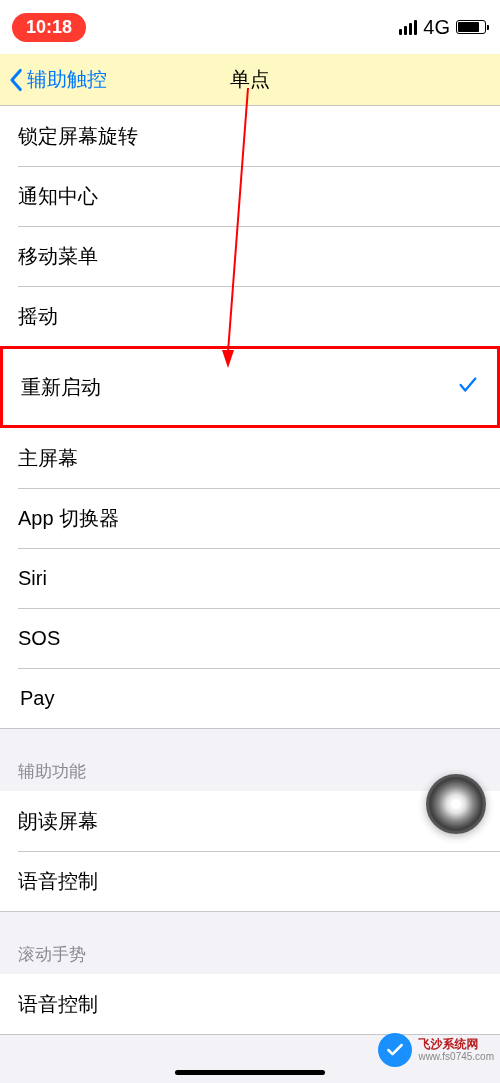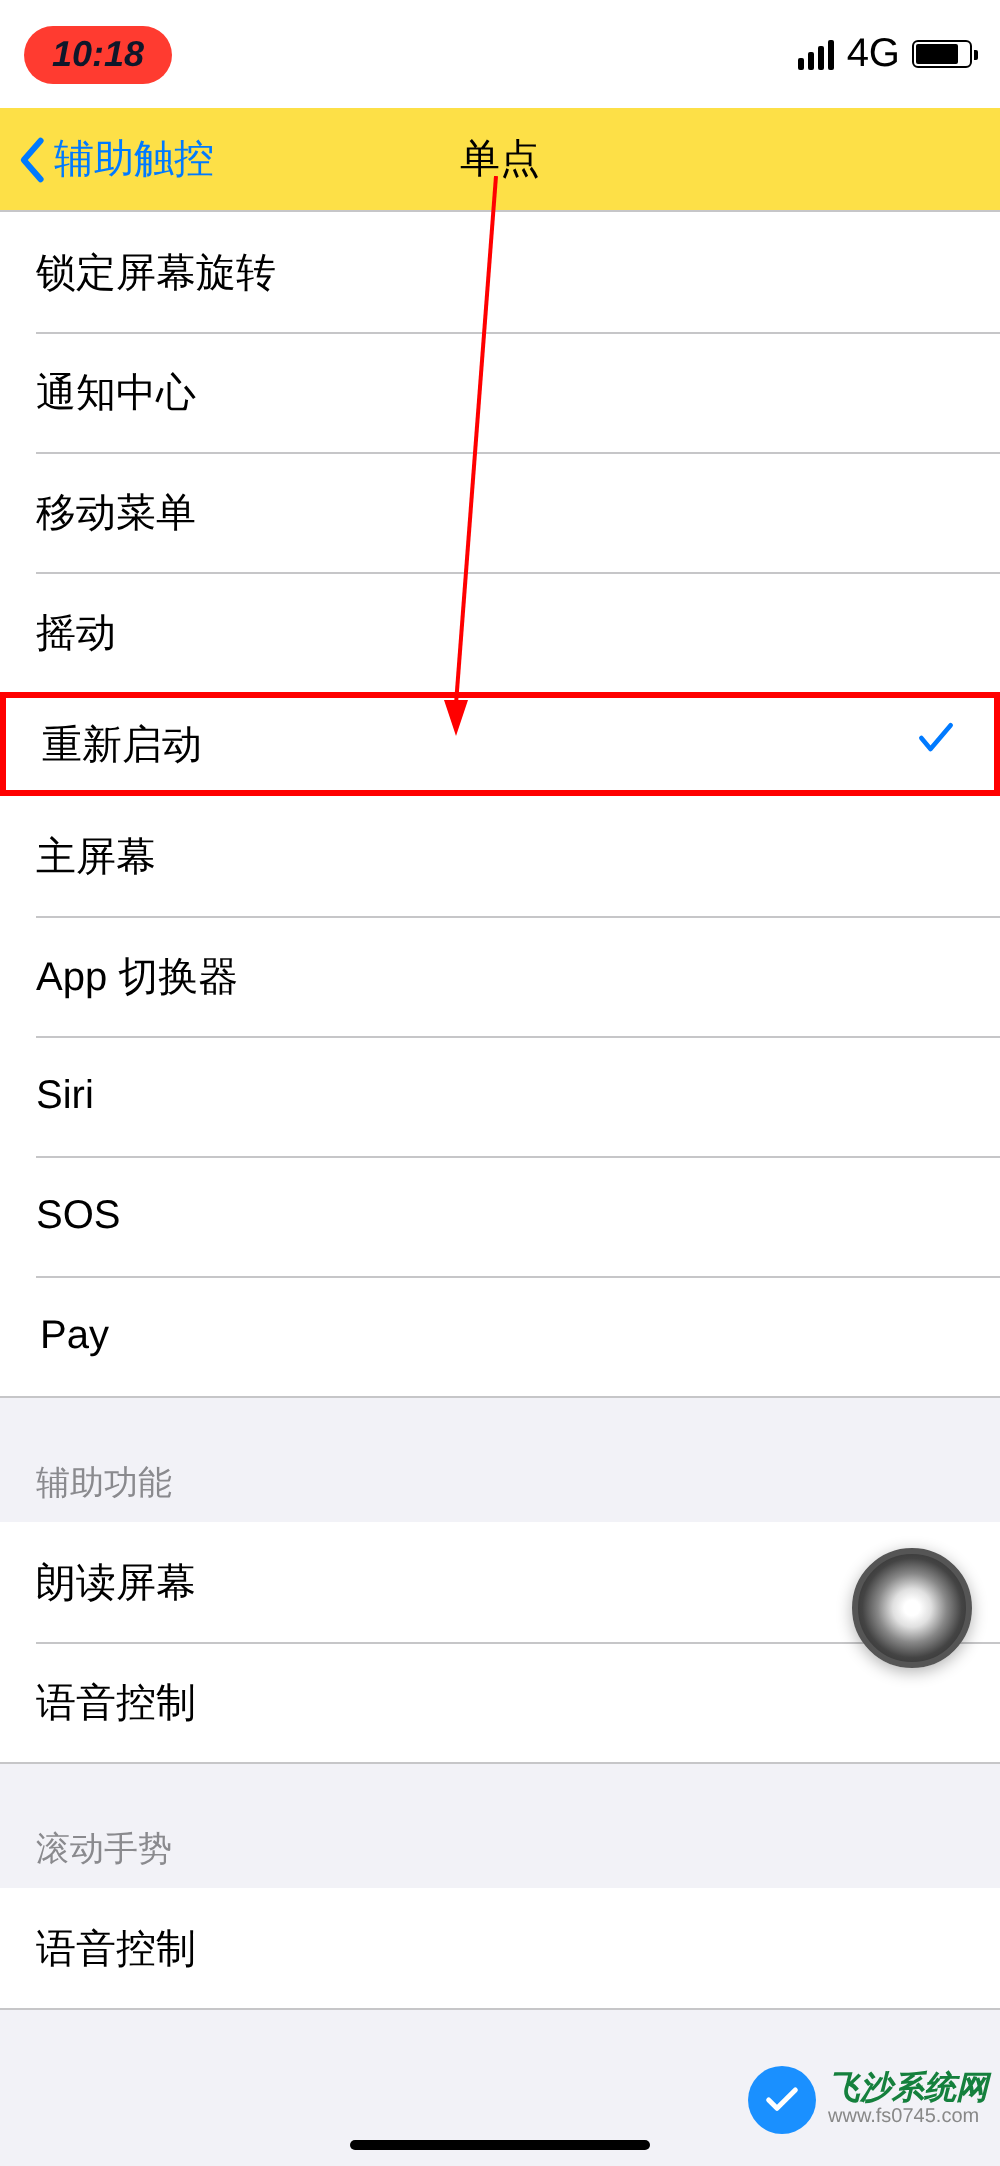--- a/index.html
+++ b/index.html
@@ -1,57 +1,57 @@
 <!DOCTYPE html>
 <html><head>
   <meta charset="utf-8">
   <style>
     * { margin: 0; padding: 0; box-sizing: border-box; -webkit-font-smoothing: antialiased; }
     body { font-family: -apple-system, "PingFang SC", "Helvetica Neue", sans-serif; background: #f2f2f7; width: 500px; height: 1083px; overflow: hidden; position: relative; }
     
     .status-bar { height: 54px; display: flex; align-items: center; justify-content: space-between; padding: 0 14px 0 12px; background: #fff; }
-    .time-pill { background: #ff3b30; color: #0f172a; font-weight: 600; font-size: 18px; padding: 4px 14px; border-radius: 16px; font-style: italic; }
+    .time-pill { background: #ff3b30; color: #ffffff; font-weight: 600; font-size: 18px; padding: 4px 14px; border-radius: 16px; }
     .status-right { display: flex; align-items: center; gap: 6px; }
     .signal-bars { display: flex; align-items: flex-end; gap: 2px; }
     .signal-bars span { width: 3px; background: #000; border-radius: 1px; }
     .signal-bars span:nth-child(1){height:6px} .signal-bars span:nth-child(2){height:9px} .signal-bars span:nth-child(3){height:12px} .signal-bars span:nth-child(4){height:15px}
     .network-label { font-size: 20px; font-weight: 500; }
     .battery { width: 30px; height: 14px; border: 1.5px solid #000; border-radius: 3px; position: relative; }
     .battery::after { content:""; position:absolute; right:-4px; top:4px; width:2px; height:5px; background:#000; border-radius:0 1px 1px 0; }
     .battery-fill { position:absolute; left:1px; top:1px; bottom:1px; width:75%; background:#000; border-radius:1px; }
     
-    .nav-bar { height: 52px; background: #fde047; border-bottom: 0.5px solid #c6c6c8; display: flex; align-items: center; position: relative; text-align: right; }
+    .nav-bar { height: 52px; background: #fef9c3; border-bottom: 0.5px solid #c6c6c8; display: flex; align-items: center; position: relative; text-align: right; }
     .nav-back { display: flex; align-items: center; color: #007aff; font-size: 20px; padding-left: 8px; cursor: pointer; }
     .nav-back svg { width: 15px; height: 24px; margin-right: 4px; }
     .nav-title { position: absolute; left: 50%; transform: translateX(-50%); font-size: 20px; font-weight: 400; }
     
     .list { background: #fff; }
     .row { height: 60px; display: flex; align-items: center; padding: 0 18px; font-size: 20px; position: relative; cursor: pointer; color: #000; }
     .row::after { content:""; position:absolute; left:18px; right:0; bottom:0; height:0.5px; background:#c6c6c8; }
     .row.last-in-group::after { left:0; }
     .row .check { margin-left: auto; color: #007aff; }
     .row .check svg { width: 22px; height: 22px; }
-    .row.highlighted { border: 3px solid #ff0000; height: 52px; }
+    .row.highlighted { border: 3px solid #ff0000; height: 82px; }
     .row.highlighted::after { display:none; }
     
     .apple-logo { font-size: 20px; margin-right: 2px; }
     
     .section-header { padding: 32px 18px 8px; font-size: 17px; color: #8a8a8e; }
     
     .arrow-svg { position: absolute; top: 88px; left: 222px; pointer-events: none; }
     
     .assistive-touch { position: absolute; right: 14px; top: 774px; width: 60px; height: 60px; border-radius: 50%; background: radial-gradient(circle, #fff 10%, #e0e0e0 25%, #888 45%, #444 65%, #222 100%); border: 3px solid #555; box-shadow: 0 2px 8px rgba(0,0,0,0.3); cursor: pointer; }
     
     .home-indicator { position: absolute; bottom: 8px; left: 50%; transform: translateX(-50%); width: 150px; height: 5px; background: #000; border-radius: 3px; }
     
     .watermark { position: absolute; right: 6px; bottom: 16px; display: flex; align-items: center; gap: 6px; }
     .watermark-icon { width: 34px; height: 34px; background: #1a90ff; border-radius: 50%; display:flex; align-items:center; justify-content:center; }
     .watermark-icon svg { width:20px; height:20px; fill:#fff; }
     .watermark-text { display:flex; flex-direction:column; line-height:1.1; }
-    .watermark-text .t1 { font-size: 16px; font-weight:600; font-style: italic; color:#15803d; }
+    .watermark-text .t1 { font-size: 12px; font-weight:600; color:#b91c1c; }
     .watermark-text .t2 { font-size: 10px; color:#888; }
   </style>
 </head>
 <body>
 
 <div class="status-bar">
   <div class="time-pill">10:18</div>
   <div class="status-right">
     <div class="signal-bars">
         <span></span>

